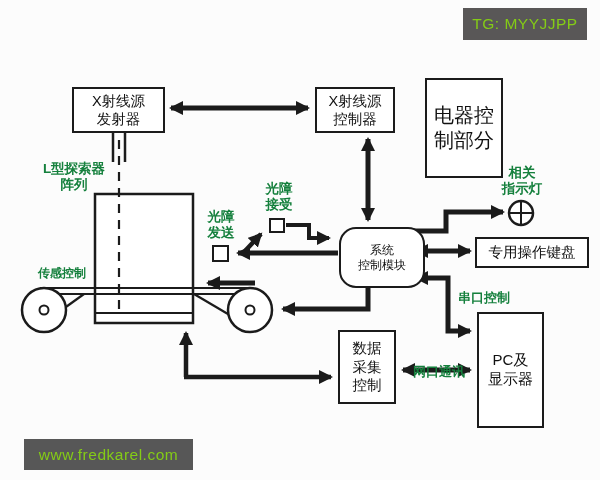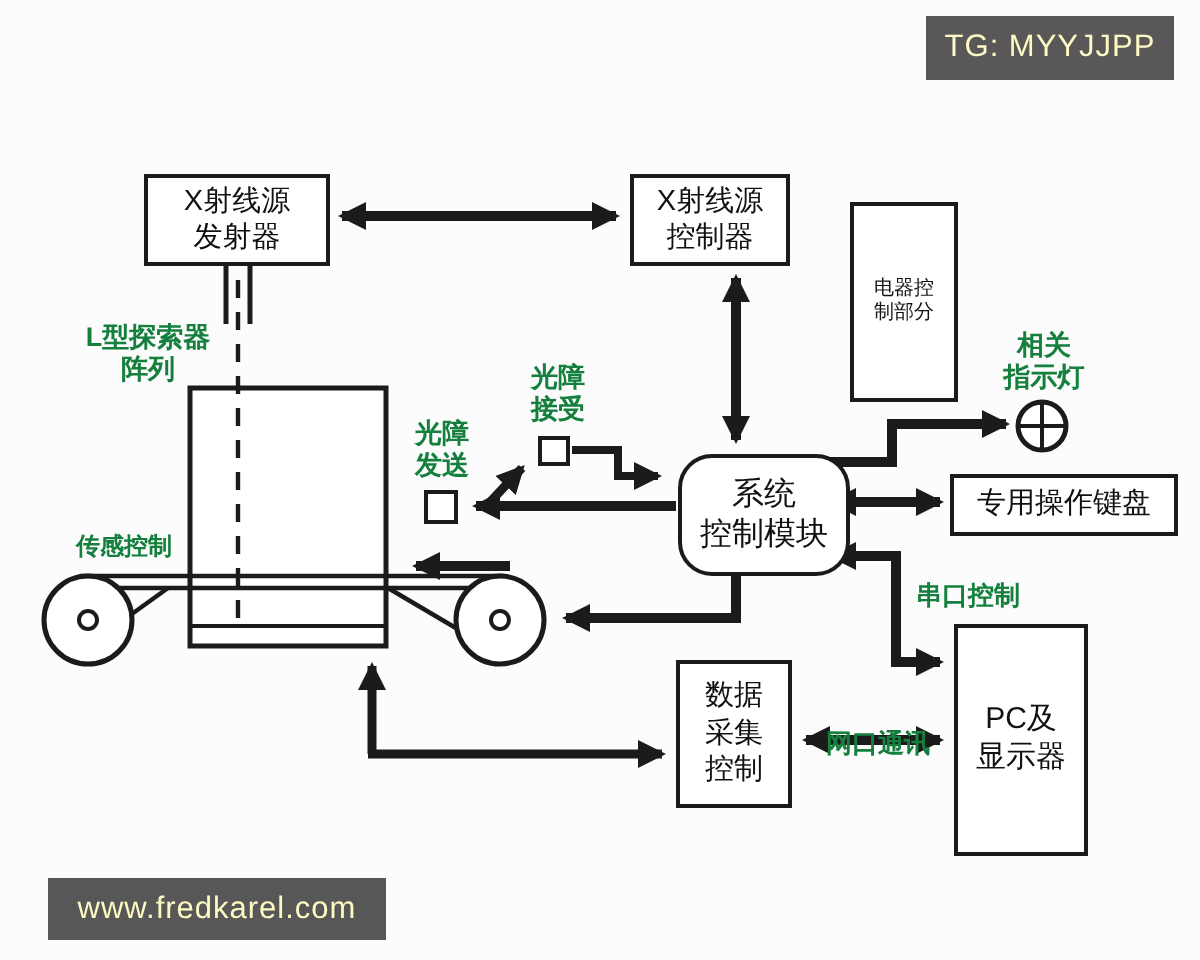--- a/index.html
+++ b/index.html
@@ -15,28 +15,28 @@
   }
   .lbl{
     position:absolute;font-weight:700;white-space:pre-line;text-align:center;
     line-height:1.18;color:#15803d;
   }
   .sq{
     position:absolute;box-sizing:border-box;background:#fff;border:2px solid #1b1b1b;
   }
   .stamp{
     position:absolute;display:flex;align-items:center;justify-content:center;
-    color:#fef9c3;font-weight:400;letter-spacing:0.5px;
+    color:#84cc16;font-weight:400;letter-spacing:0.5px;
   }
   #badge{left:463px;top:8px;width:124px;height:32px;background:#595757;font-size:15.5px;}
   #watermark{left:24px;top:439px;width:169px;height:31px;background:#575757;font-size:15.5px;}
   #node-emitter{left:72px;top:87px;width:93px;height:46px;font-size:14.5px;}
   #node-controller{left:315px;top:87px;width:80px;height:46px;font-size:14.5px;}
-  #node-electric{left:425px;top:101px;width:54px;height:100px;font-size:10px;}
-  #node-system{left:339px;top:227px;width:86px;height:61px;font-size:16px;border-radius:17px;}
+  #node-electric{left:425px;top:78px;width:78px;height:100px;font-size:20px;}
+  #node-system{left:339px;top:227px;width:86px;height:61px;font-size:12px;border-radius:17px;}
   #node-keyboard{left:475px;top:237px;width:114px;height:31px;font-size:14.5px;}
   #node-daq{left:338px;top:330px;width:58px;height:74px;font-size:14.5px;line-height:1.3;}
   #node-pc{left:477px;top:312px;width:67px;height:116px;font-size:15px;}
   #sq-receive{left:269px;top:218px;width:16px;height:15px;}
   #sq-send{left:212px;top:245px;width:17px;height:17px;}
   #lbl-array{left:36px;top:161px;width:76px;font-size:13.5px;}
   #lbl-receive{left:259px;top:181px;width:40px;font-size:13.5px;}
   #lbl-send{left:201px;top:209px;width:40px;font-size:13.5px;}
   #lbl-sensor{left:30px;top:266px;width:64px;font-size:12px;}
   #lbl-serial{left:455px;top:290px;width:58px;font-size:13px;}

